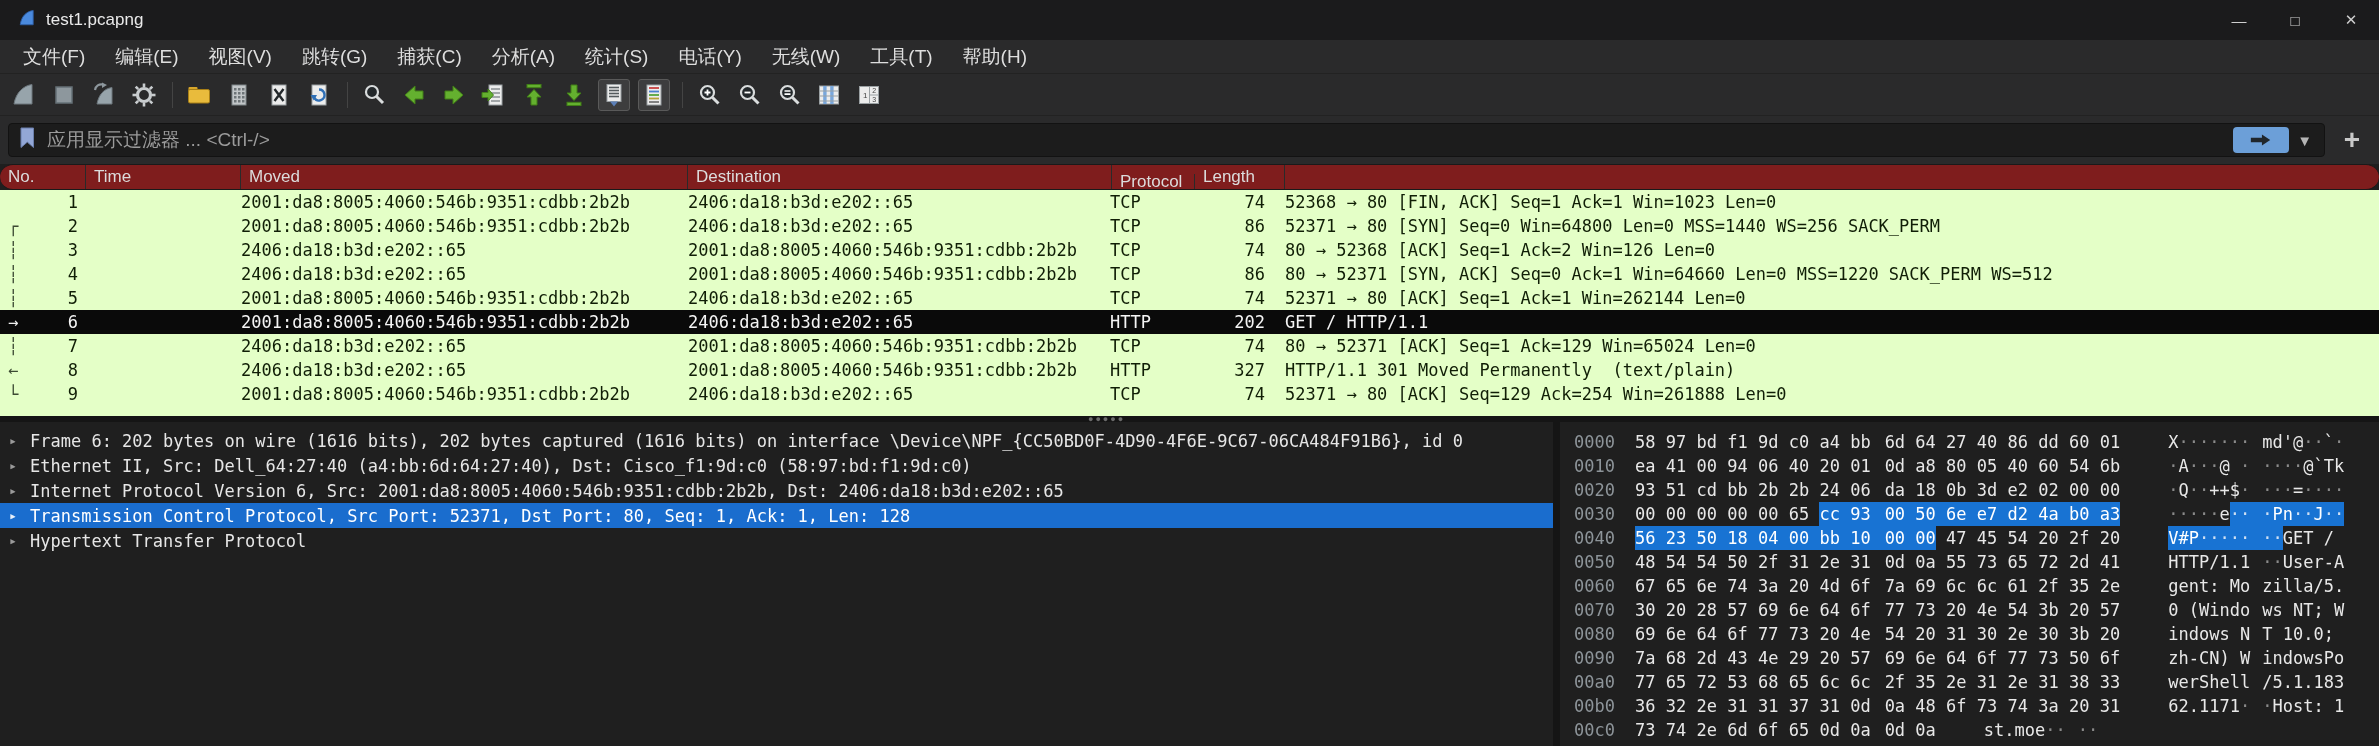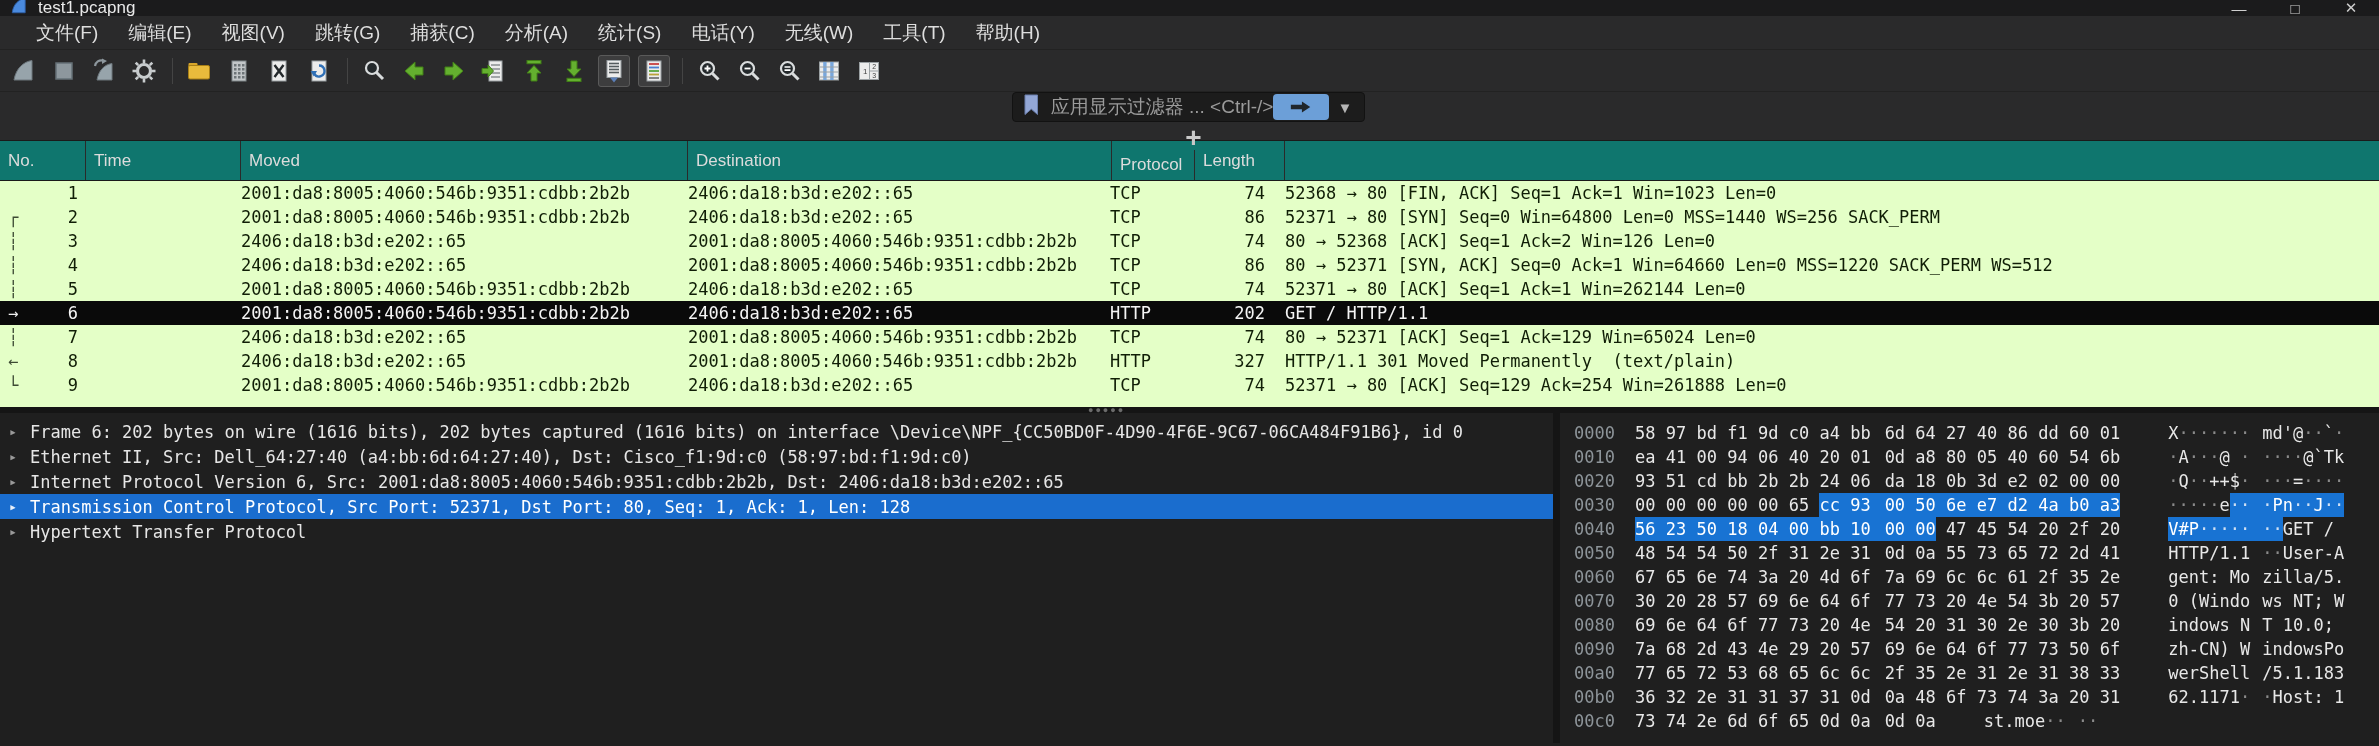--- a/index.html
+++ b/index.html
@@ -1,53 +1,53 @@
 <!DOCTYPE html>
 <html><head>
 <meta charset="utf-8">
 <style>
   * { margin:0; padding:0; box-sizing:border-box; }
   html,body { width:2379px; height:746px; overflow:hidden; background:#1f1f1f;
               font-family:"Liberation Sans","DejaVu Sans",sans-serif; }
   .mono { font-family:"DejaVu Sans Mono","Liberation Mono",monospace; }
 
   
-  .titlebar { height:16px; background:#1b1b1c; display:flex; align-items:center;
-              padding-left:10px; gap:10px; color:#eaeaea; font-size:17px; }
+  .titlebar { height:40px; background:#1b1b1c; display:flex; align-items:center;
+              padding-left:18px; gap:10px; color:#eaeaea; font-size:17px; }
   .win-controls { margin-left:auto; display:flex; height:30px; }
   .winbtn { width:56px; height:30px; display:flex; align-items:center; justify-content:center;
             color:#cfcfcf; font-size:15px; }
 
   
   .menubar { height:34px; background:#2a2a2b; display:flex; align-items:center;
-             padding-left:21px; border-bottom:1px solid #222; }
+             padding-left:8px; border-bottom:1px solid #222; }
   .menu-item { padding:0 15px; font-size:19px; color:#dedede; line-height:33px; }
 
   
   .toolbar { height:42px; background:#2a2a2b; display:flex; align-items:center;
              padding-left:8px; border-bottom:1px solid #222; }
   .tbtn { width:32px; height:32px; display:flex; align-items:center; justify-content:center;
           margin-right:8px; border:1px solid transparent; border-radius:3px; }
   .tbtn.pressed { background:#3d3d3e; border:1px solid #5a5a5a; }
   .tsep { width:1px; height:26px; background:#444; margin:0 10px 0 4px; }
 
   
-  .filterbar { height:48px; background:#2a2a2b; display:flex; align-items:center; padding:0 10px 0 8px;flex-direction:column; }
+  .filterbar { height:48px; background:#2a2a2b; display:flex; align-items:center; padding:0 10px 0 8px; }
   .filter-input { flex:1; height:34px; background:#1c1c1c; border:1px solid #121212;
                   border-radius:4px; display:flex; align-items:center; padding:0 8px; }
   .placeholder { color:#9b9b9b; font-size:19px; margin-left:10px; flex:1; }
   .apply-btn { width:56px; height:26px; background:#6c9fd8; border-radius:4px;
                display:flex; align-items:center; justify-content:center; margin-right:8px; }
   .caret { color:#b5b5b5; font-size:15px; margin-right:4px; }
   .add-btn { width:34px; height:34px; margin-left:10px; display:flex; align-items:center;
              justify-content:center; color:#c9c9c9; font-size:28px; font-weight:bold; }
 
   
-  .pl-header { height:41px; background:#0f766e; display:flex; border-top:1px solid #1a1a1a;
-               border-bottom:1px solid #1a1a1a; color:#dcdcdc; font-size:17px; }
+  .pl-header { height:26px; background:#7f1d1d; display:flex; border-top:1px solid #1a1a1a;
+               border-bottom:1px solid #1a1a1a; color:#dcdcdc; font-size:17px;border-radius:15px; }
   .pl-hcell { display:flex; align-items:center; padding-left:8px; border-right:1px solid #2a2a2a;
               white-space:nowrap; overflow:hidden; }
   .pl-rows { height:226px; background:#e4ffc7; overflow:hidden; }
   .pl-row { height:24px; display:flex; font-size:17px; line-height:24px; color:#101e06;
             white-space:pre; }
   .pl-row.selected { background:#0a0a0a; color:#f5f5f5; }
   .cell { overflow:hidden; white-space:pre; }
   .c-marker { width:26px; text-align:center; color:#3c4a33; }
   .selected .c-marker { color:#f0f0f0; }
   .c-no { width:52px; text-align:right; }

